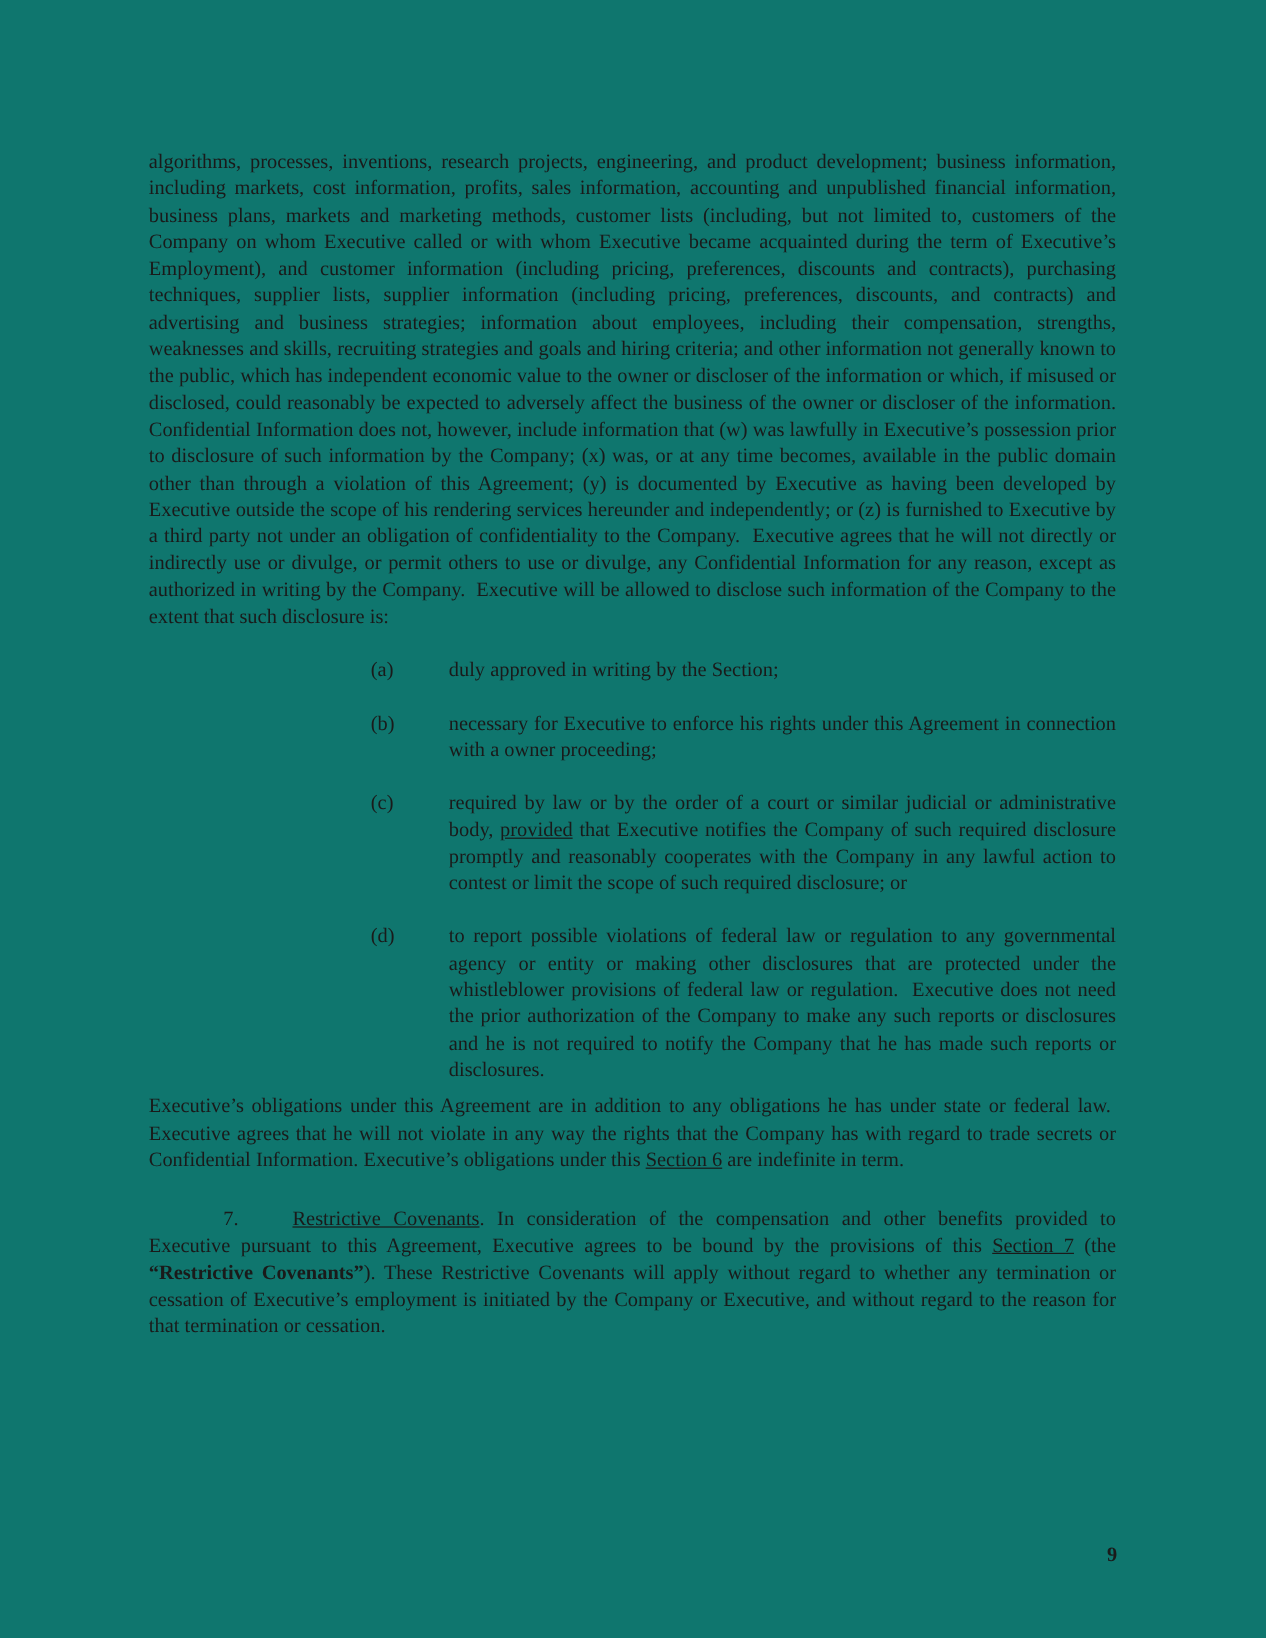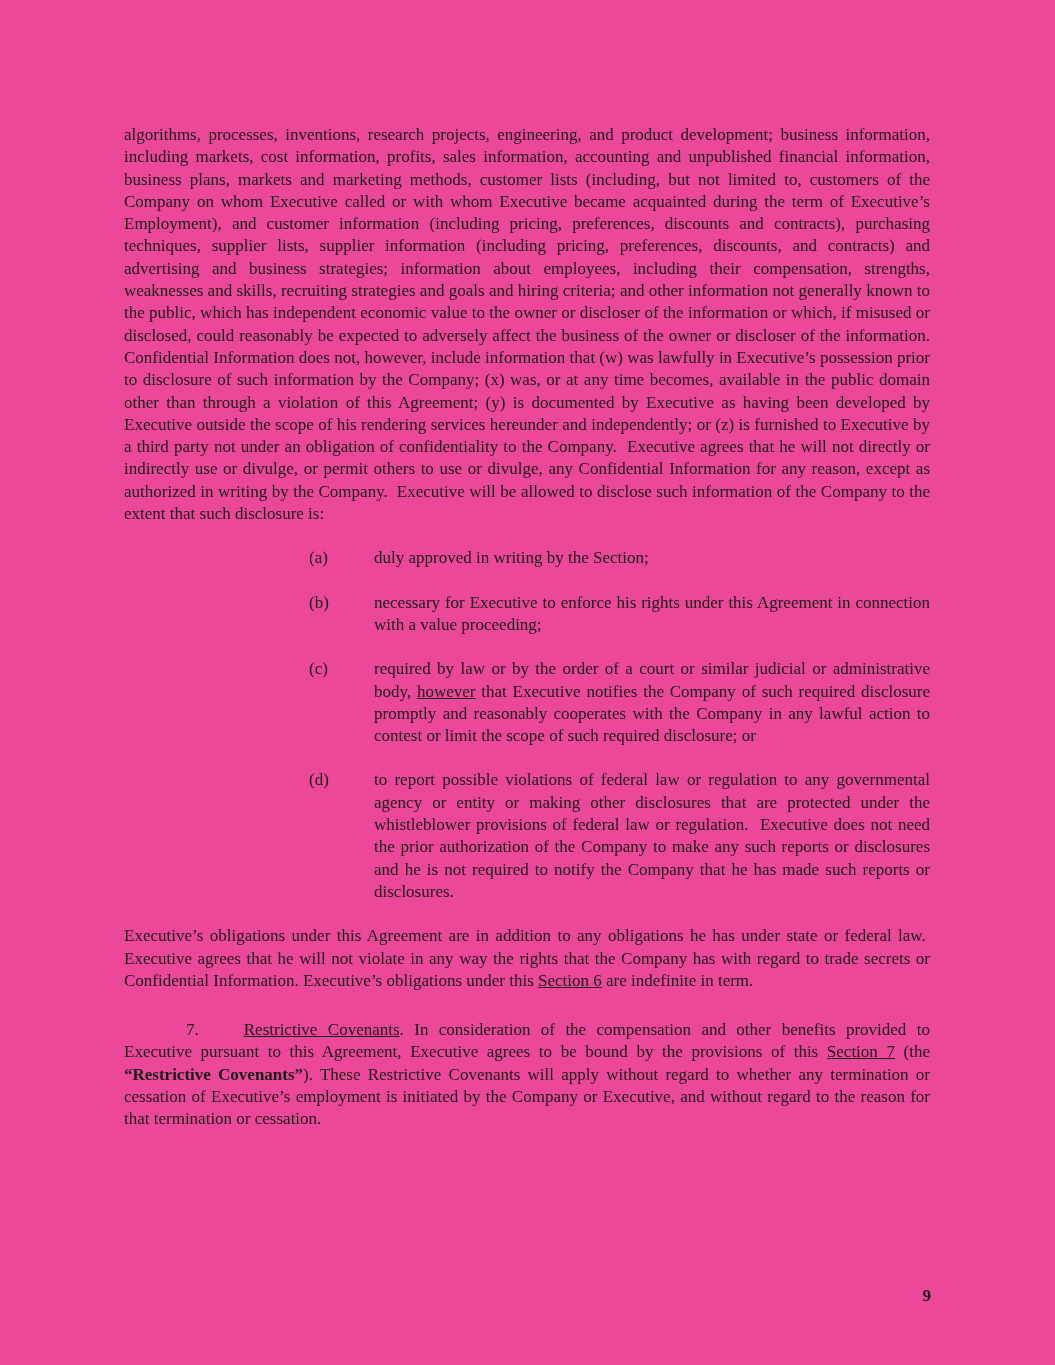--- a/index.html
+++ b/index.html
@@ -1,20 +1,20 @@
 <!DOCTYPE html>
 <html><head>
 <meta charset="utf-8">
 <style>
   html, body { margin: 0; padding: 0; background: #ffffff; }
   .page {
     position: relative;
     width: 1055px;
     height: 1365px;
-    background: #ec4899;
+    background: #0f766e;
     font-family: "Liberation Serif", serif;
     font-size: 17px;
     line-height: 22.3px;
     color: #1a1a1a;
     overflow: hidden;
   }
   .content {
     position: absolute;
     left: 124px;
     top: 124px;
@@ -27,21 +27,21 @@
   .li {
     position: relative;
     margin: 22px 0 0 250px;
     text-align: justify;
   }
   .li .lbl {
     position: absolute;
     left: -65px;
     top: 0;
   }
-  .gap-top { margin-top: 22px; }
+  .gap-top { margin-top: 8px; }
   .sec7 { margin-top: 27px; text-indent: 62px; }
   .tab { display: inline-block; width: 45px; }
   .u { text-decoration: underline; }
   .bold { font-weight: bold; margin-top: 27px; }
   .pagenum {
     position: absolute;
     top: 1285px;
     right: 124px;
     font-weight: bold;
   }
@@ -54,26 +54,26 @@
 
     <p class="para">algorithms, processes, inventions, research projects, engineering, and product development; business information, including markets, cost information, profits, sales information, accounting and unpublished financial information, business plans, markets and marketing methods, customer lists (including, but not limited to, customers of the Company on whom Executive called or with whom Executive became acquainted during the term of Executive’s Employment), and customer information (including pricing, preferences, discounts and contracts), purchasing techniques, supplier lists, supplier information (including pricing, preferences, discounts, and contracts) and advertising and business strategies; information about employees, including their compensation, strengths, weaknesses and skills, recruiting strategies and goals and hiring criteria; and other information not generally known to the public, which has independent economic value to the owner or discloser of the information or which, if misused or disclosed, could reasonably be expected to adversely affect the business of the owner or discloser of the information. Confidential Information does not, however, include information that (w) was lawfully in Executive’s possession prior to disclosure of such information by the Company; (x) was, or at any time becomes, available in the public domain other than through a violation of this Agreement; (y) is documented by Executive as having been developed by Executive outside the scope of his rendering services hereunder and independently; or (z) is furnished to Executive by a third party not under an obligation of confidentiality to the Company.&nbsp; Executive agrees that he will not directly or indirectly use or divulge, or permit others to use or divulge, any Confidential Information for any reason, except as authorized in writing by the Company.&nbsp; Executive will be allowed to disclose such information of the Company to the extent that such disclosure is:</p>
 
     <div class="li">
       <span class="lbl">(a)</span>
       <span><span>duly approved in writing by the Section;</span><span class="u"></span><span></span></span>
     </div>
 
     <div class="li">
       <span class="lbl">(b)</span>
-      <span><span>necessary for Executive to enforce his rights under this Agreement in connection with a value proceeding;</span><span class="u"></span><span></span></span>
+      <span><span>necessary for Executive to enforce his rights under this Agreement in connection with a owner proceeding;</span><span class="u"></span><span></span></span>
     </div>
 
     <div class="li">
       <span class="lbl">(c)</span>
-      <span><span>required by law or by the order of a court or similar judicial or administrative body, </span><span class="u">however</span><span> that Executive notifies the Company of such required disclosure promptly and reasonably cooperates with the Company in any lawful action to contest or limit the scope of such required disclosure; or</span></span>
+      <span><span>required by law or by the order of a court or similar judicial or administrative body, </span><span class="u">provided</span><span> that Executive notifies the Company of such required disclosure promptly and reasonably cooperates with the Company in any lawful action to contest or limit the scope of such required disclosure; or</span></span>
     </div>
 
     <div class="li">
       <span class="lbl">(d)</span>
       <span><span>to report possible violations of federal law or regulation to any governmental agency or entity or making other disclosures that are protected under the whistleblower provisions of federal law or regulation.&nbsp; Executive does not need the prior authorization of the Company to make any such reports or disclosures and he is not required to notify the Company that he has made such reports or disclosures.</span><span class="u"></span><span></span></span>
     </div>
 
     <p class="para gap-top"><span>Executive’s obligations under this Agreement are in addition to any obligations he has under state or federal law.&nbsp; Executive agrees that he will not violate in any way the rights that the Company has with regard to trade secrets or Confidential Information. Executive’s obligations under this </span><span class="u">Section 6</span><span> are indefinite in term.</span></p>
 
     <p class="para sec7"><span>7.</span><span class="tab"></span><span class="u">Restrictive Covenants</span><span>. In consideration of the compensation and other benefits provided to Executive pursuant to this Agreement, Executive agrees to be bound by the provisions of this </span><span class="u">Section 7</span><span> (the </span><span class="bold">“Restrictive Covenants”</span><span>). These Restrictive Covenants will apply without regard to whether any termination or cessation of Executive’s employment is initiated by the Company or Executive, and without regard to the reason for that termination or cessation.</span></p>

